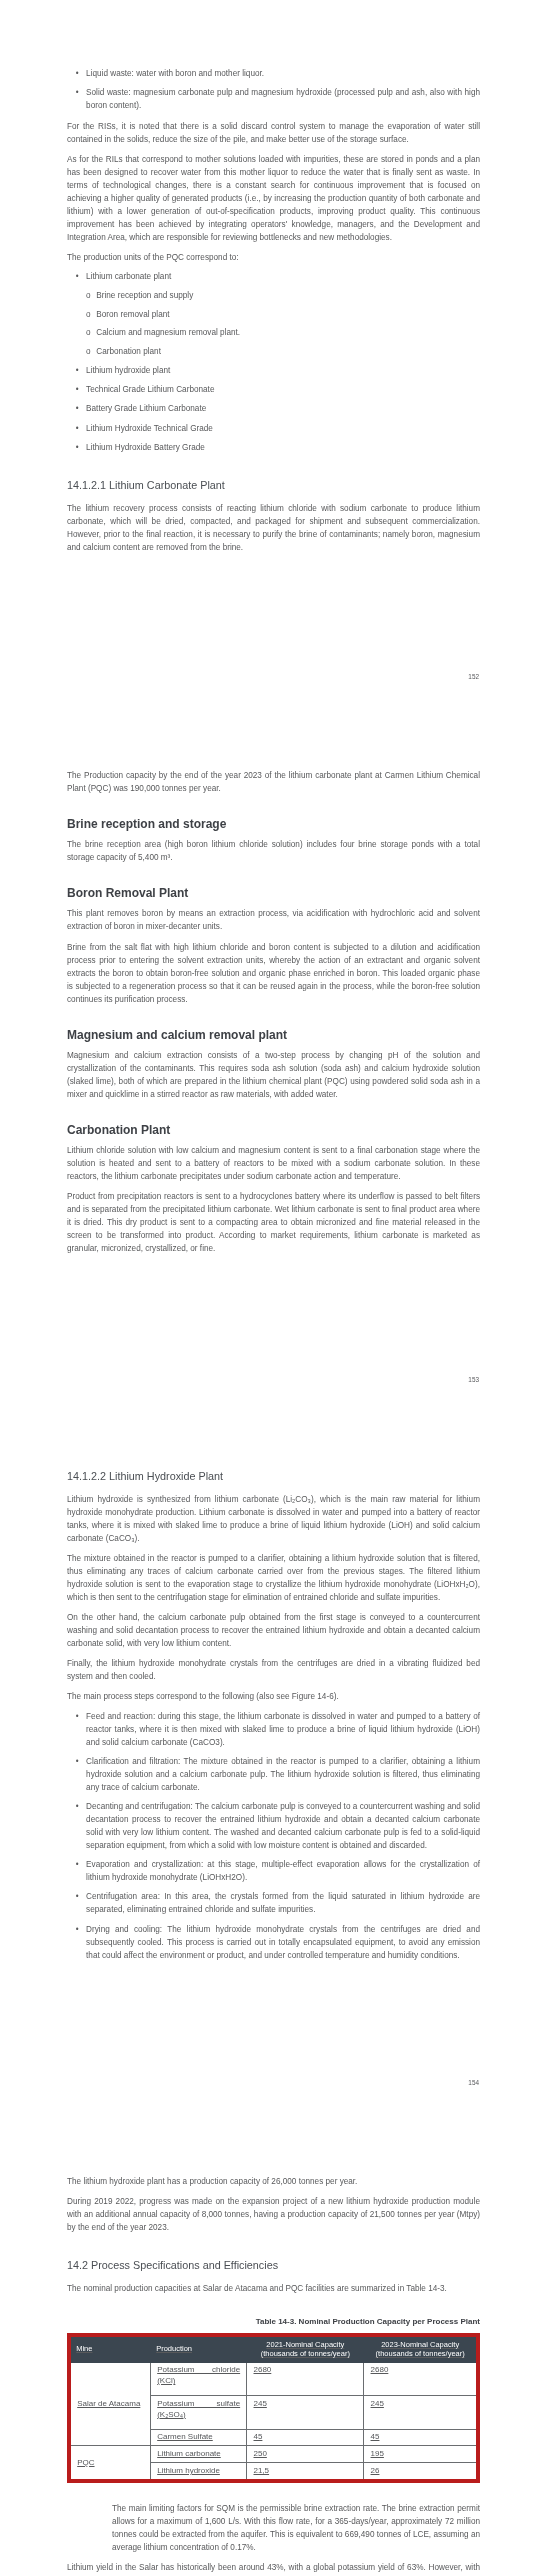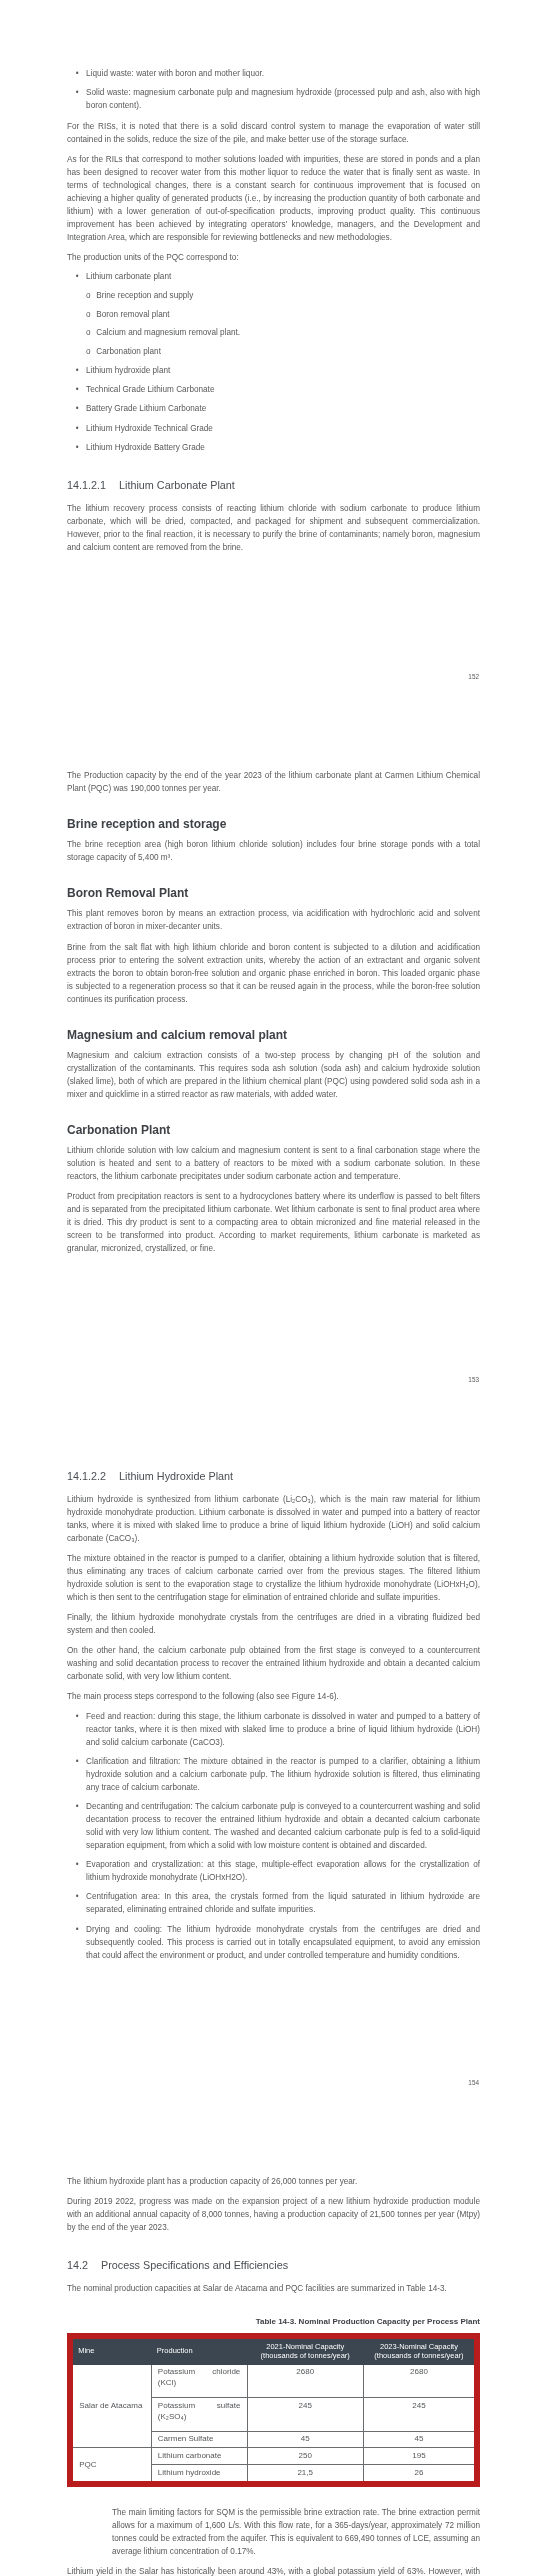--- a/index.html
+++ b/index.html
@@ -2,46 +2,46 @@
 <html style="font-size:8.2px"><head>
 <meta charset="utf-8">
 <style>
   html,body { margin:0; padding:0; background:#ffffff; }
   body { width:544px; font-family:"Liberation Sans","DejaVu Sans",sans-serif; color:#58595B; }
   .page { position:relative; width:544px; height:703px; background:#fff; overflow:hidden; }
   .content { margin-left:67px; width:413px; }
   .content > :first-child { margin-top:0; }
   .pt118 { padding-top:61px; } .pt128 { padding-top:66px; } .pt122 { padding-top:63px; }
   p { margin:7.2px 0 0; font-size:8.2px; line-height:13px; text-align:justify; }
-  h2.section { display:flex; gap:13px; align-items:baseline; margin:24px 0 0;
+  h2.section { display:flex; gap:3px; align-items:baseline; margin:24px 0 0;
                font-size:10.8px; font-weight:400; color:#4A4E53; line-height:14.4px; }
   h2.section .secno { flex:none; }
   h2.section + p { margin-top:9.3px; }
   h3.subhead { margin:23px 0 0; font-size:12px; font-weight:700; color:#3E4146; line-height:13px; }
   ul { list-style:none; margin:6.2px 0 0; padding:0; }
   li { display:flex; margin-top:6.2px; font-size:8.2px; line-height:13px; text-align:justify; }
   .l1 > li { margin-left:8.8px; }
   .l2 { margin-top:5.7px; }
   .l2 > li { margin-left:19px; margin-top:5.7px; }
   .mk { flex:0 0 10.3px; }
   .gap-lg { margin-top:25px; }
   .caption { margin:21.6px 0 0; text-align:right; font-size:8px; font-weight:700;
              color:#3E4146; line-height:11.3px; }
-  table.tbl { width:100%; border-collapse:collapse; margin-top:5.2px; border:6px solid #b91c1c; }
+  table.tbl { width:100%; border-collapse:collapse; margin-top:5.2px; border:4px solid #b91c1c;text-decoration:underline; }
   .tbl th { background:#3B4650; color:#FFFFFF; font-weight:400; font-size:7.5px;
             line-height:9.8px; padding:2.6px 5.2px; border:0.5px solid #3B4650; }
   .tbl th + th { border-left:1px solid #FFFFFF; }
   .tbl td { border:0.5px solid #6A6D70; font-size:8px; line-height:10.8px;
             padding:2.6px 6.2px; color:#55575A; vertical-align:middle; }
   .t3 th:nth-child(1), .t3 th:nth-child(2) { text-align:left; }
   .t3 th:nth-child(3), .t3 th:nth-child(4) { text-align:center; }
   .t3 tr.gstart td { border-top:1px solid #43484E; }
   .t3 td.mine { text-align:left; }
   .t3 td.prod { text-align:justify; }
-  .t3 td.num { text-align:center;margin-top:13px; }
+  .t3 td.num { text-align:left;margin-top:13px; }
   .t3 tr.tall td.prod, .t3 tr.tall td.num { vertical-align:top; padding-bottom:8.2px; }
   .p-after-table { margin-top:18.5px;margin-left:45px; }
   .pageno { position:absolute; right:65px; bottom:23px; font-size:6.4px; color:#56575A; }
 </style>
 </head>
 <body>
 
 <div>
 
   <section class="page">
@@ -134,22 +134,22 @@
   </section>
 
   <section class="page">
     <div class="content pt122">
       <h2 class="section">
         <span class="secno">14.1.2.2</span>
         <span>Lithium Hydroxide Plant</span>
       </h2>
       <p>Lithium hydroxide is synthesized from lithium carbonate (Li₂CO₃), which is the main raw material for lithium hydroxide monohydrate production. Lithium carbonate is dissolved in water and pumped into a battery of reactor tanks, where it is mixed with slaked lime to produce a brine of liquid lithium hydroxide (LiOH) and solid calcium carbonate (CaCO₃).</p>
       <p>The mixture obtained in the reactor is pumped to a clarifier, obtaining a lithium hydroxide solution that is filtered, thus eliminating any traces of calcium carbonate carried over from the previous stages. The filtered lithium hydroxide solution is sent to the evaporation stage to crystallize the lithium hydroxide monohydrate (LiOHxH₂O), which is then sent to the centrifugation stage for elimination of entrained chloride and sulfate impurities.</p>
+      <p>On the other hand, the calcium carbonate pulp obtained from the first stage is conveyed to a countercurrent washing and solid decantation process to recover the entrained lithium hydroxide and obtain a decanted calcium carbonate solid, with very low lithium content.</p>
       <p>Finally, the lithium hydroxide monohydrate crystals from the centrifuges are dried in a vibrating fluidized bed system and then cooled.</p>
-      <p>On the other hand, the calcium carbonate pulp obtained from the first stage is conveyed to a countercurrent washing and solid decantation process to recover the entrained lithium hydroxide and obtain a decanted calcium carbonate solid, with very low lithium content.</p>
       <p>The main process steps correspond to the following (also see Figure 14-6).</p>
       <ul class="l1">
         <li>
           <span class="mk">•</span>
           <div>Feed and reaction: during this stage, the lithium carbonate is dissolved in water and pumped to a battery of reactor tanks, where it is then mixed with slaked lime to produce a brine of liquid lithium hydroxide (LiOH) and solid calcium carbonate (CaCO3).</div>
         </li>
         <li>
           <span class="mk">•</span>
           <div>Clarification and filtration: The mixture obtained in the reactor is pumped to a clarifier, obtaining a lithium hydroxide solution and a calcium carbonate pulp. The lithium hydroxide solution is filtered, thus eliminating any trace of calcium carbonate.</div>
         </li>

